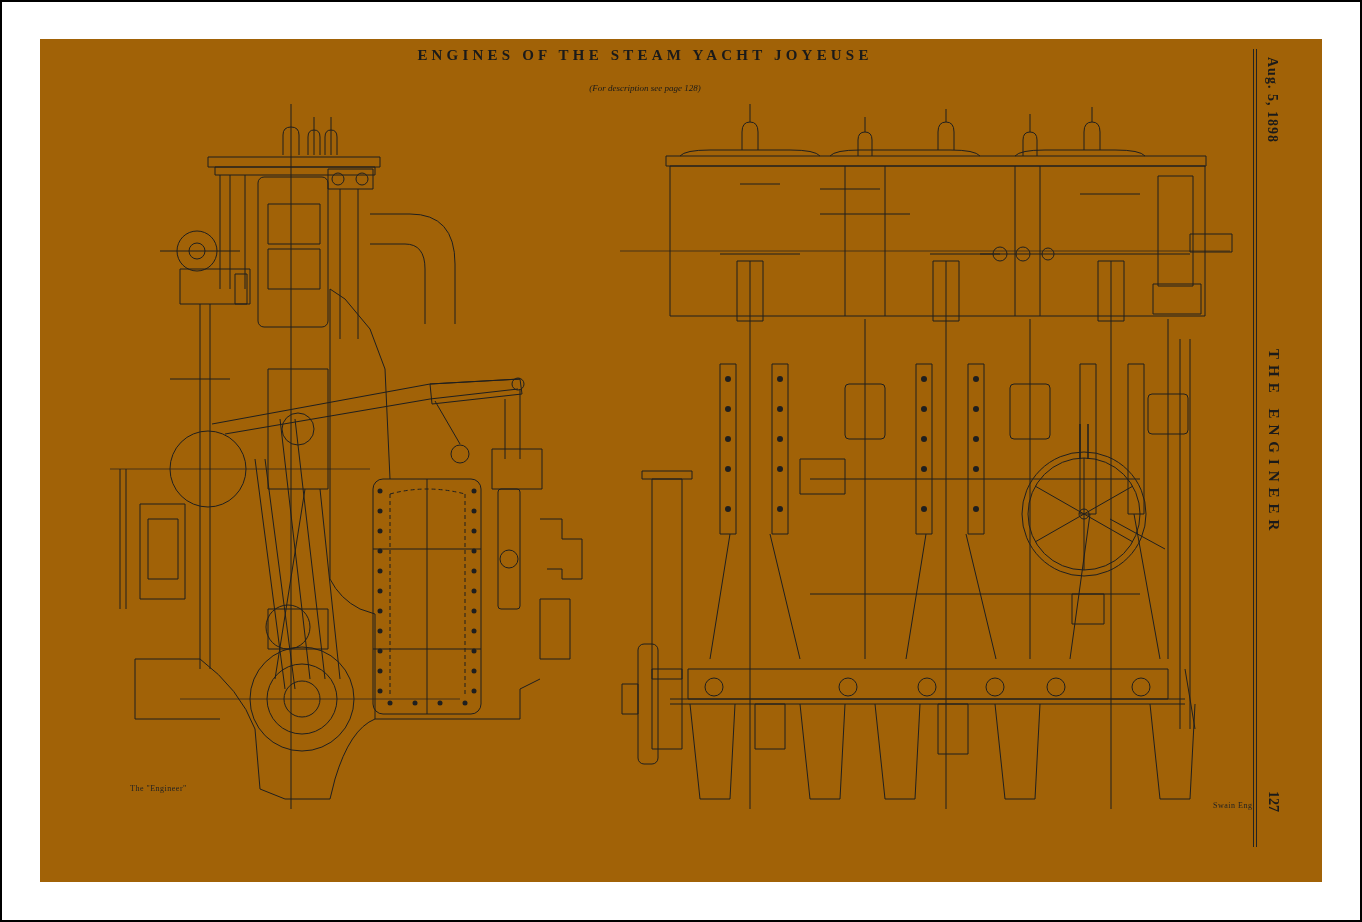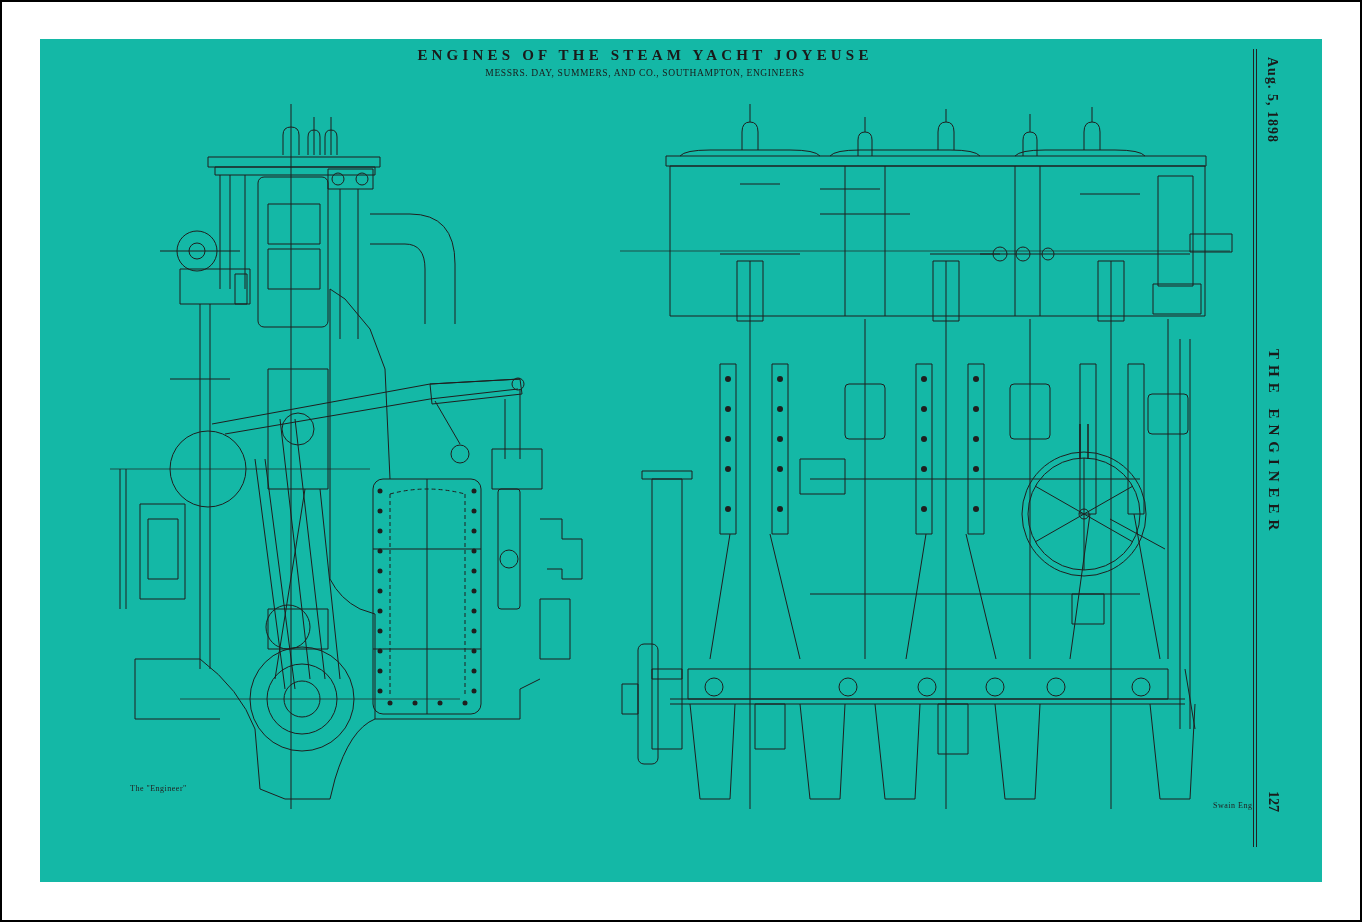--- a/index.html
+++ b/index.html
@@ -1,18 +1,18 @@
 <!DOCTYPE html>
 <html><head>
 <meta charset="utf-8">
 <style>
   html, body { margin:0; padding:0; }
   body { width:1362px; height:922px; background:#ffffff; position:relative; overflow:hidden; font-family:"Liberation Serif", serif; }
   .frame { position:absolute; left:0; top:0; width:1358px; height:918px; border:2px solid #000; background:#fff; }
-  .page { position:absolute; left:40px; top:39px; width:1282px; height:843px; background:#14b8a6; overflow:hidden; }
+  .page { position:absolute; left:40px; top:39px; width:1282px; height:843px; background:#a16207; overflow:hidden; }
   .title { position:absolute; left:0; width:1210px; text-align:center; color:#1a1a1a; }
   .t1 { top:8px; font-size:15px; letter-spacing:4.2px; font-weight:bold; font-family:"Liberation Serif", serif; }
   .t2 { top:29px; font-size:9.5px; letter-spacing:0.6px; font-family:"Liberation Serif", serif; }
   .t3 { top:44px; font-size:9px; font-style:italic; font-family:"Liberation Serif", serif; }
   .rule-v { position:absolute; left:1213px; top:10px; width:2px; height:798px; border-left:1px solid #222; border-right:1px solid #222; }
   .vert { position:absolute; transform-origin:left top; transform:rotate(90deg); white-space:nowrap; color:#1a1a1a; font-family:"Liberation Serif", serif; }
   .date { left:1240px; top:18px; font-size:14px; font-weight:bold; letter-spacing:1px; }
   .jtitle { left:1242px; top:310px; font-size:15px; font-weight:bold; letter-spacing:6px; }
   .pageno { left:1241px; top:752px; font-size:14px; font-weight:bold; }
   .cap { position:absolute; font-size:8px; color:#222; letter-spacing:0.5px; font-family:"Liberation Serif", serif; }
@@ -22,21 +22,21 @@
   svg.draw * { vector-effect:non-scaling-stroke; }
 </style>
 </head>
 <body>
 
 <div class="frame"></div>
 
 <div class="page">
 
   <div class="title t1">ENGINES OF THE STEAM YACHT JOYEUSE</div>
-  <div class="title t2">MESSRS. DAY, SUMMERS, AND CO., SOUTHAMPTON, ENGINEERS</div>
+  <div class="title t3">(For description see page 128)</div>
 
   <div class="rule-v"></div>
   <div class="vert date">Aug. 5, 1898</div>
   <div class="vert jtitle">THE ENGINEER</div>
   <div class="vert pageno">127</div>
 
   <svg class="draw" width="1282" height="843" fill="none" stroke="#1f1f1f" stroke-width="1">
 
     <rect x="168" y="118" width="172" height="10"></rect>
     <rect x="175" y="128" width="160" height="8"></rect>

